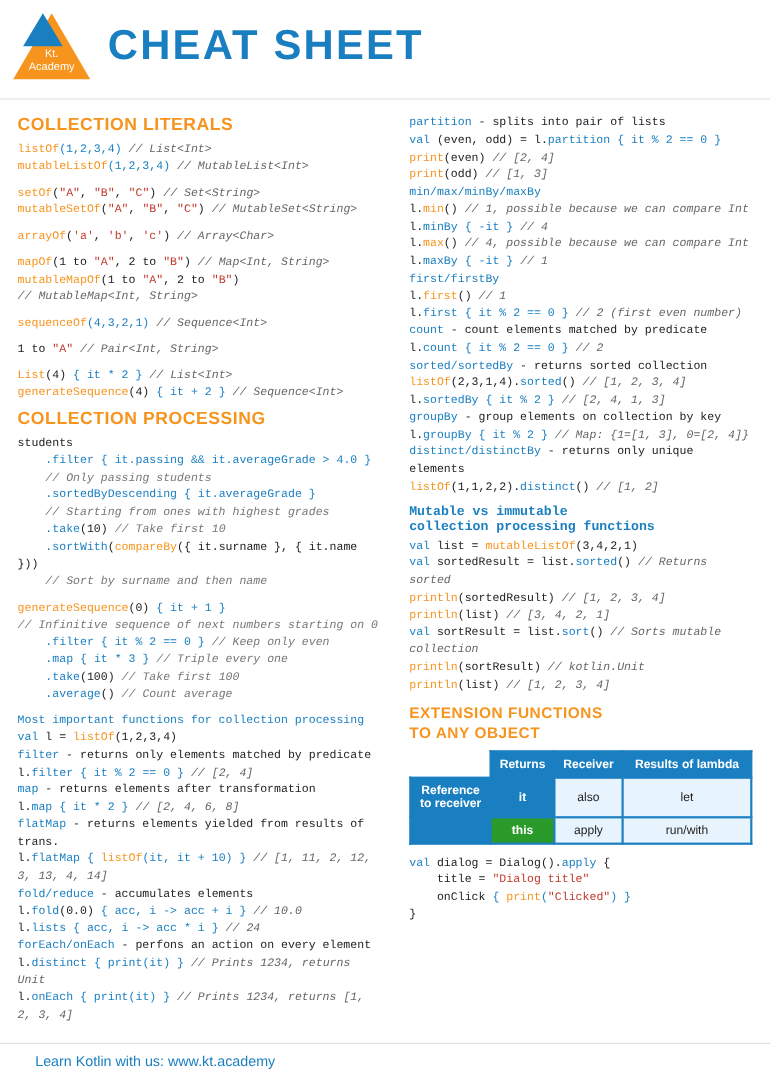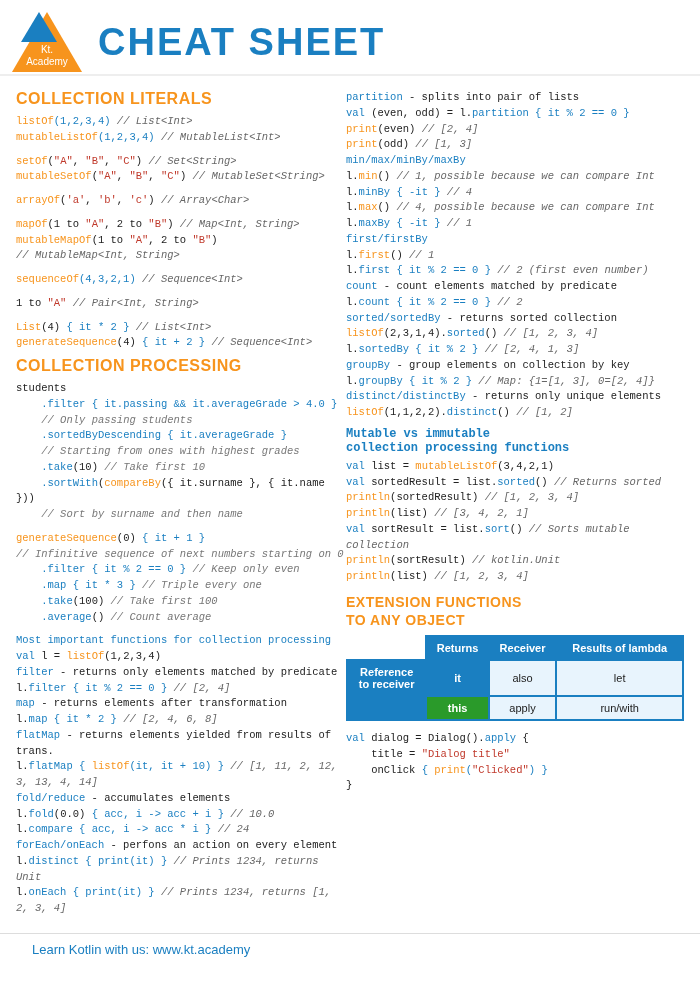--- a/index.html
+++ b/index.html
@@ -10,21 +10,21 @@
       font-family: 'Courier New', Courier, monospace;
       font-size: 11px;
       color: #222;
       position: relative;
     }
 
     
     .header {
       display: flex;
       align-items: center;
-      padding: 12px 18px 2px 12px;
+      padding: 12px 18px 17px 12px;
       border-bottom: 2px solid #eee;
     }
     .logo-box {
       width: 70px;
       height: 60px;
       position: relative;
       margin-right: 16px;
       flex-shrink: 0;
     }
     .logo-triangle {
@@ -68,21 +68,21 @@
       font-weight: bold;
       color: #1a7fc1;
       letter-spacing: 2px;
       text-align: right;
     }
 
     
     .content {
       display: flex;
       padding: 14px 16px 0 16px;
-      gap: 0;
+      gap: 26px;
     }
     .col-left {
       flex: 0 0 330px;
       max-width: 330px;
     }
     .col-right {
       flex: 1;
     }
 
     .section-title {
@@ -242,21 +242,21 @@
       <p class="kw-blue mb2">Most important functions for collection processing</p>
       <p><span class="kw-blue">val</span> l = <span class="kw-orange">listOf</span>(1,2,3,4)</p>
       <p><span class="kw-blue">filter</span> - returns only elements matched by predicate</p>
       <p>l.<span class="kw-blue">filter</span> <span class="kw-blue">{ it % 2 == 0 }</span> <span class="kw-gray">// [2, 4]</span></p>
       <p><span class="kw-blue">map</span> - returns elements after transformation</p>
       <p>l.<span class="kw-blue">map</span> <span class="kw-blue">{ it * 2 }</span> <span class="kw-gray">// [2, 4, 6, 8]</span></p>
       <p><span class="kw-blue">flatMap</span> - returns elements yielded from results of trans.</p>
       <p>l.<span class="kw-blue">flatMap</span> <span class="kw-blue">{ <span class="kw-orange">listOf</span>(it, it + 10) }</span> <span class="kw-gray">// [1, 11, 2, 12, 3, 13, 4, 14]</span></p>
       <p><span class="kw-blue">fold/reduce</span> - accumulates elements</p>
       <p>l.<span class="kw-blue">fold</span>(0.0) <span class="kw-blue">{ acc, i -&gt; acc + i }</span> <span class="kw-gray">// 10.0</span></p>
-      <p>l.<span class="kw-blue">compare</span> <span class="kw-blue">{ acc, i -&gt; acc * i }</span> <span class="kw-gray">// 24</span></p>
+      <p>l.<span class="kw-blue">lists</span> <span class="kw-blue">{ acc, i -&gt; acc * i }</span> <span class="kw-gray">// 24</span></p>
       <p><span class="kw-blue">forEach/onEach</span> - perfons an action on every element</p>
       <p>l.<span class="kw-blue">distinct</span> <span class="kw-blue">{ print(it) }</span> <span class="kw-gray">// Prints 1234, returns Unit</span></p>
       <p>l.<span class="kw-blue">onEach</span> <span class="kw-blue">{ print(it) }</span> <span class="kw-gray">// Prints 1234, returns [1, 2, 3, 4]</span></p>
     </div>
 
   </div>
 
   <div class="col-right">
 
     <div class="code-block">

